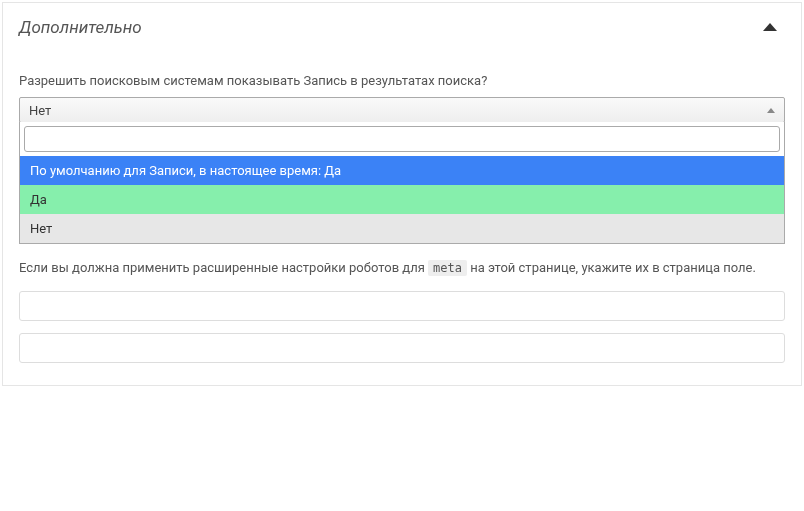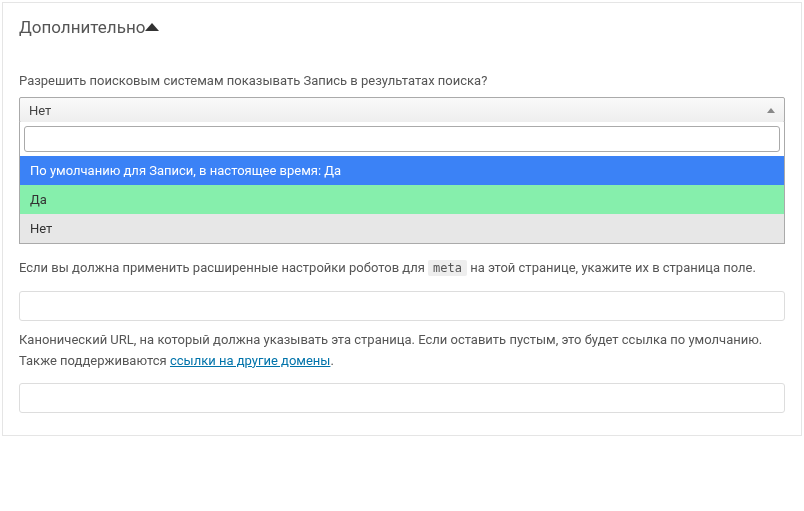--- a/index.html
+++ b/index.html
@@ -15,21 +15,23 @@
       padding: 2px;
     }
     .panel {
       border: 1px solid #e5e5e5;
       width: 800px;
       position: relative;
     }
     .panel-header {
       padding: 14px 16px 14px 16px;
       display: flex;
+      justify-content: space-between;
       align-items: center;
+      font-style: italic;
     }
     .panel-title {
       font-size: 17px;
       font-weight: 400;
       color: #555;
     }
     .caret-up {
       width: 0;
       height: 0;
       border-left: 7px solid transparent;
@@ -161,20 +163,17 @@
       <div class="opt opt-gray">Нет</div>
     </div>
 
     <div class="help-text">
       <span>Если вы должна применить расширенные настройки роботов для </span><span class="code">meta</span><span> на этой странице, укажите их в страница поле.</span>
     </div>
 
     <input class="text-input" type="text" style="">
 
 
-    <div class="help-text" style="margin-top:9px;">
-      <span>Канонический URL, на который должна указывать эта страница. Если оставить пустым, это будет ссылка по умолчанию. Также поддерживаются </span><a class="link">ссылки на другие домены</a><span>.</span>
-    </div>
 
     <input class="text-input" type="text" style="">
 
   </div>
 </div>
 
 </body></html>

